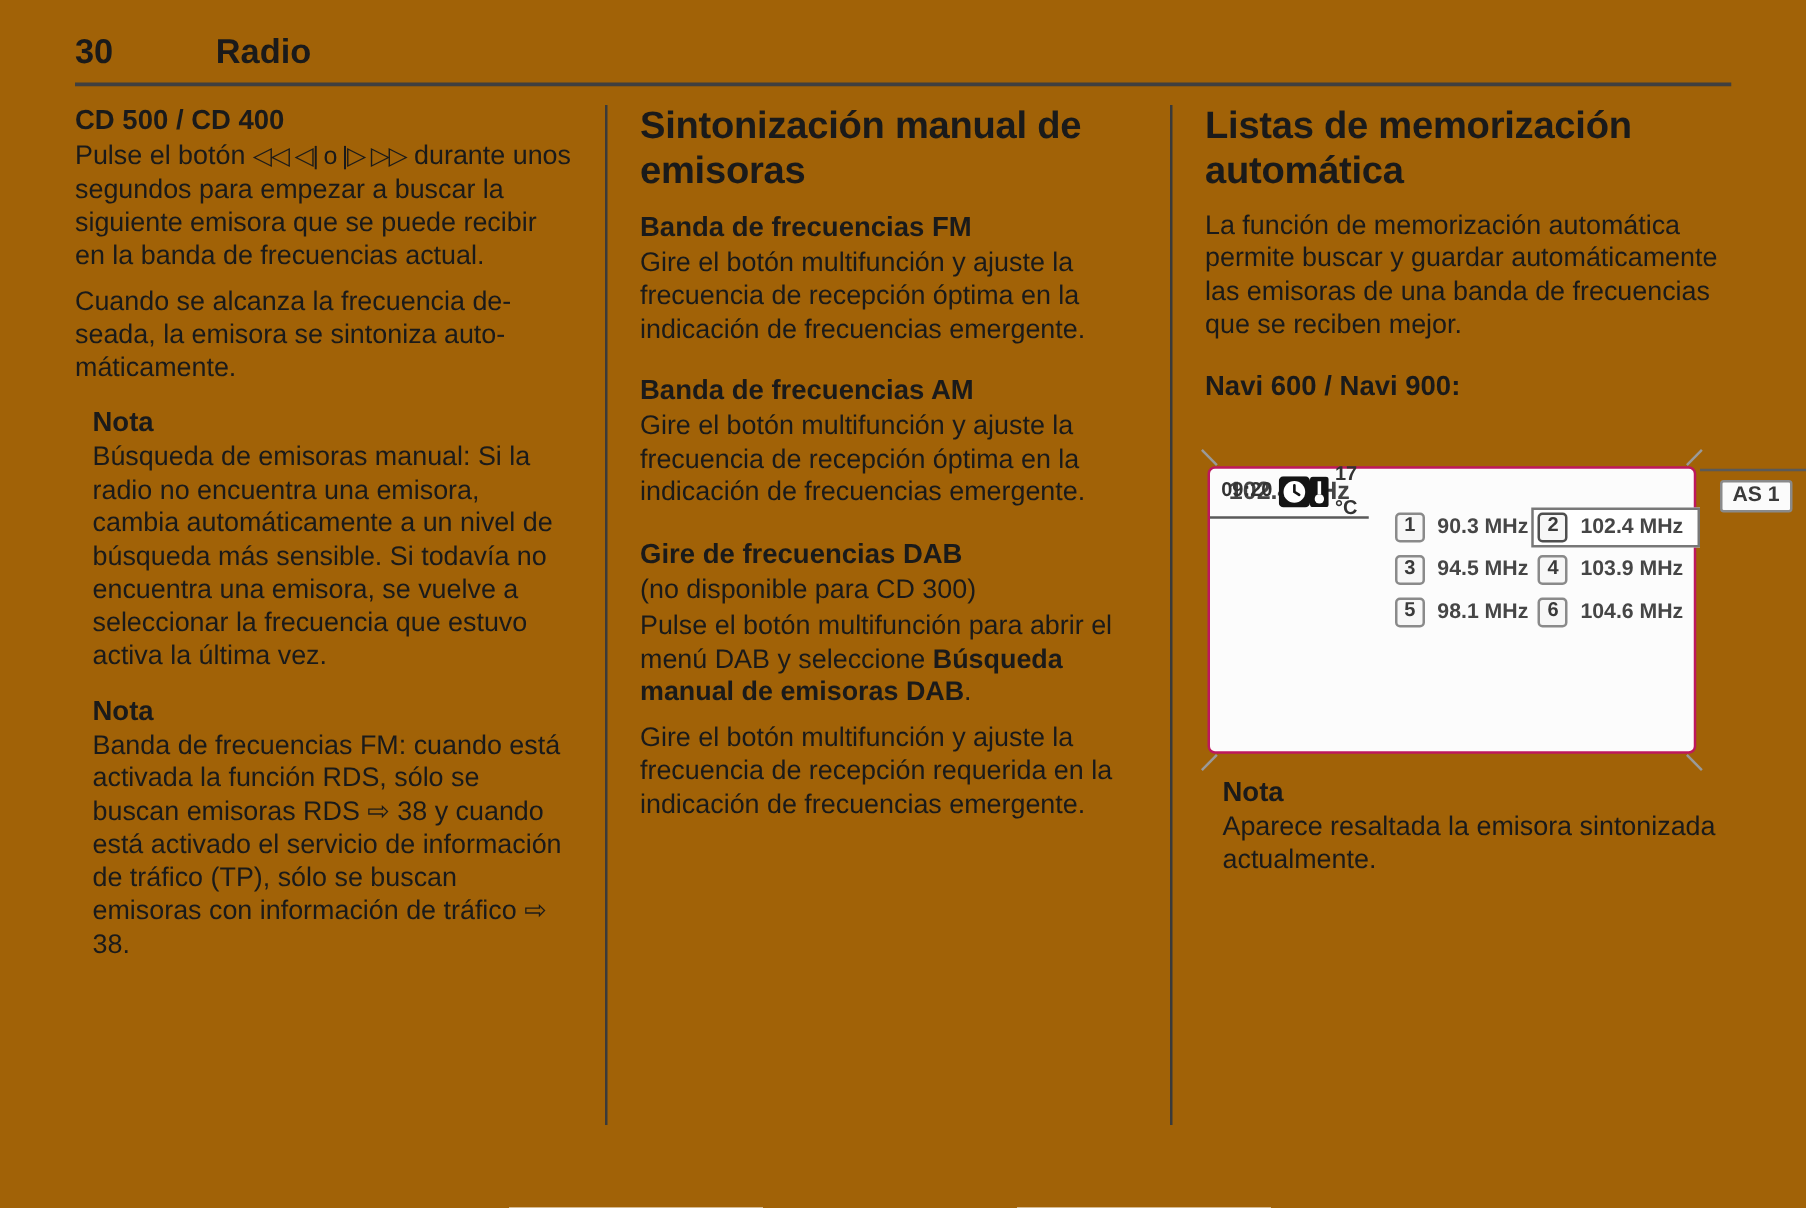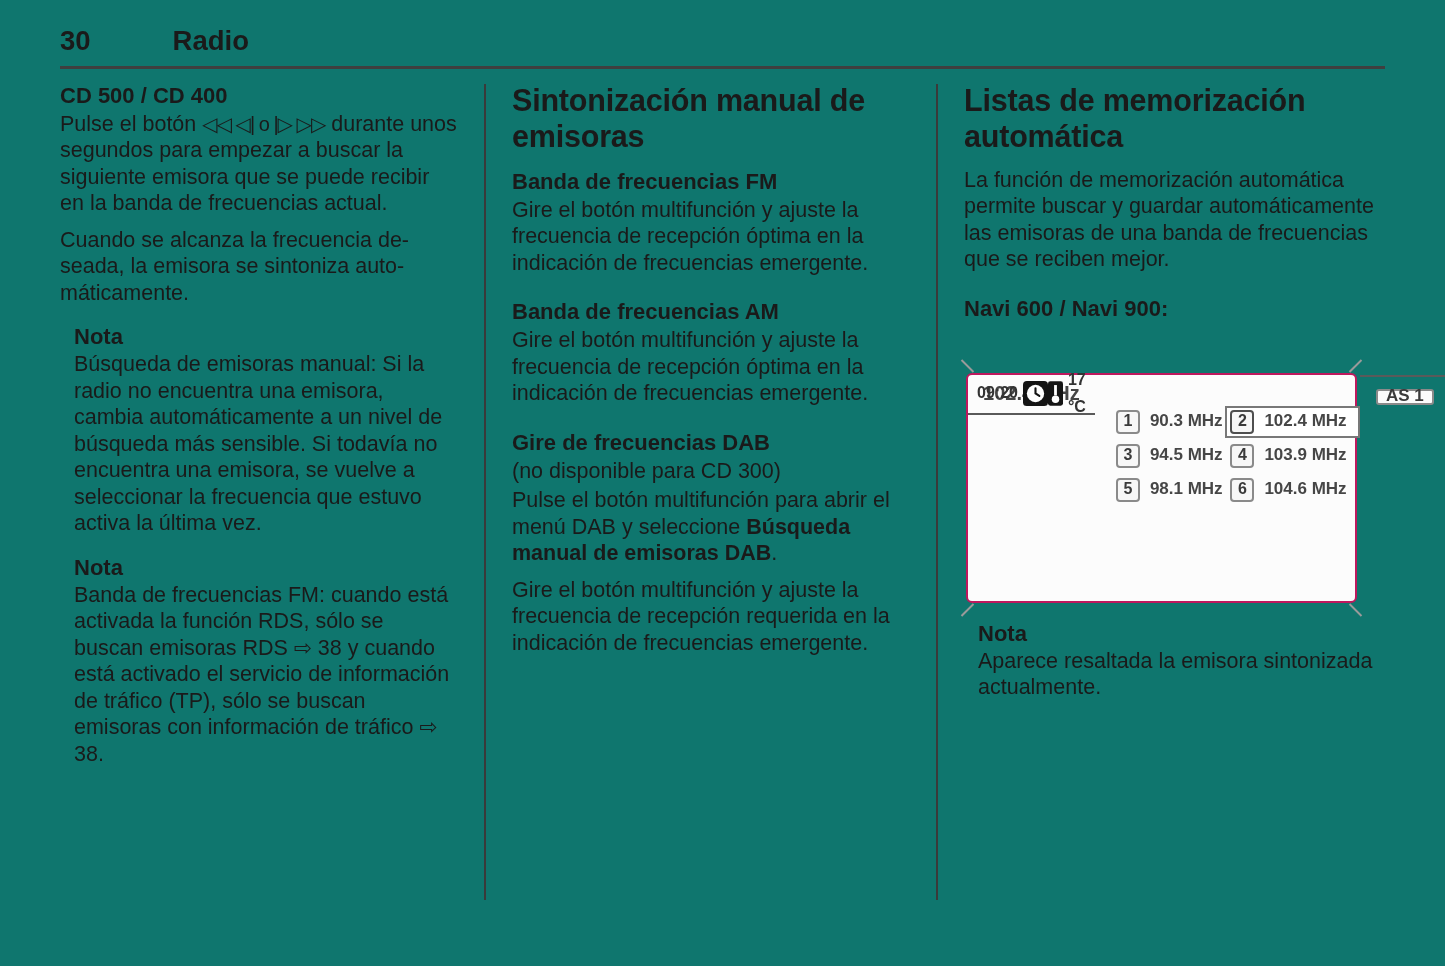--- a/index.html
+++ b/index.html
@@ -1,21 +1,21 @@
 <!DOCTYPE html>
 <html lang="es"><head>
 <meta charset="utf-8">
 <style>
   html,body{margin:0;padding:0;background:#ffffff;}
   .page{
     position:relative;
     width:1445px;height:966px;
     box-sizing:border-box;
     padding:0 60px;
-    background:#0f766e;
+    background:#a16207;
     font-family:"Liberation Sans","DejaVu Sans",sans-serif;
     color:#1a1a1a;
     overflow:hidden;
   }
   
   .page-header{
     display:flex;align-items:baseline;
     padding:25px 0 9px 0;
     font-size:27.5px;font-weight:bold;line-height:1.15;
   }
@@ -75,21 +75,21 @@
   }
   .preset.selected .preset-num{border-color:#4f4f4f;}
   .preset-freq{font-size:17px;font-weight:bold;color:#464646;white-space:nowrap;text-align:center;}
   .display-bottom{
     flex:0 0 40px;height:40px;
     border-top:2px solid #5a5a5a;
     display:flex;align-items:center;gap:11px;
     padding-left:16px;
   }
   .as-box{
-    min-width:58px;height:16px;box-sizing:border-box;
+    min-width:58px;height:26px;box-sizing:border-box;
     border:2px solid #8a8a8a;border-radius:3px;background:#fbfbfb;
     display:flex;align-items:center;justify-content:center;
     font-size:17px;font-weight:bold;color:#3a3a3a;padding:0 6px;
   }
   .status-text{font-size:18px;font-weight:bold;color:#464646;}
 </style>
 </head>
 <body>
 
 <div class="page">

